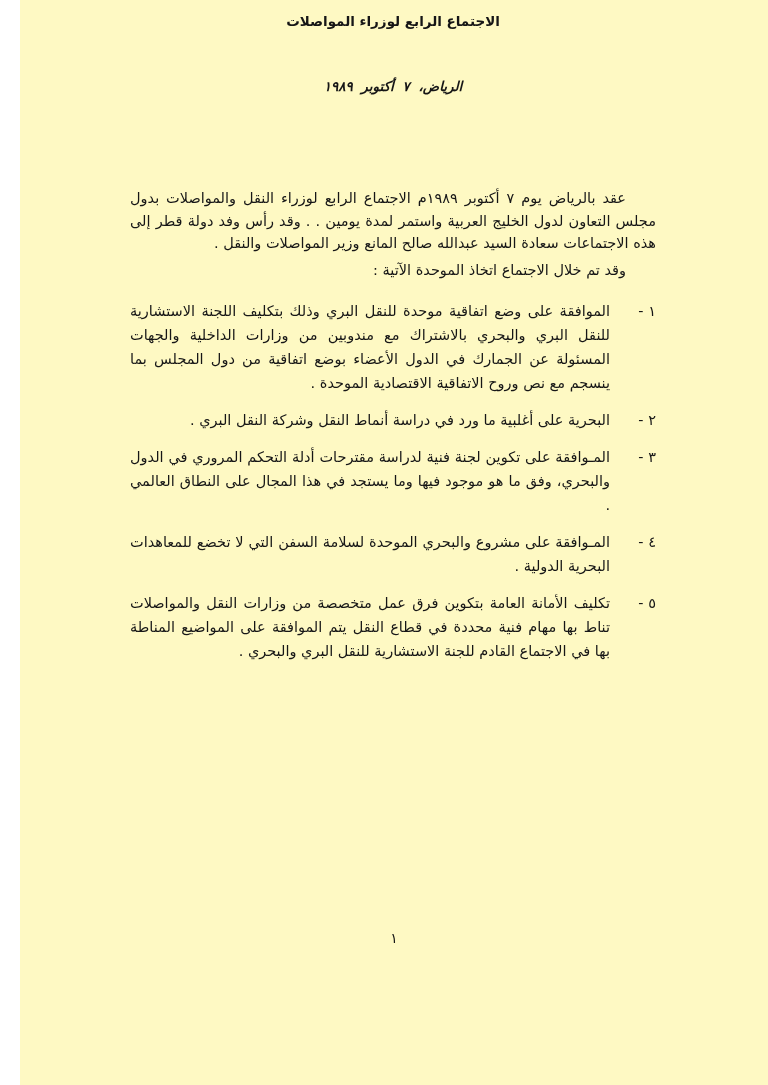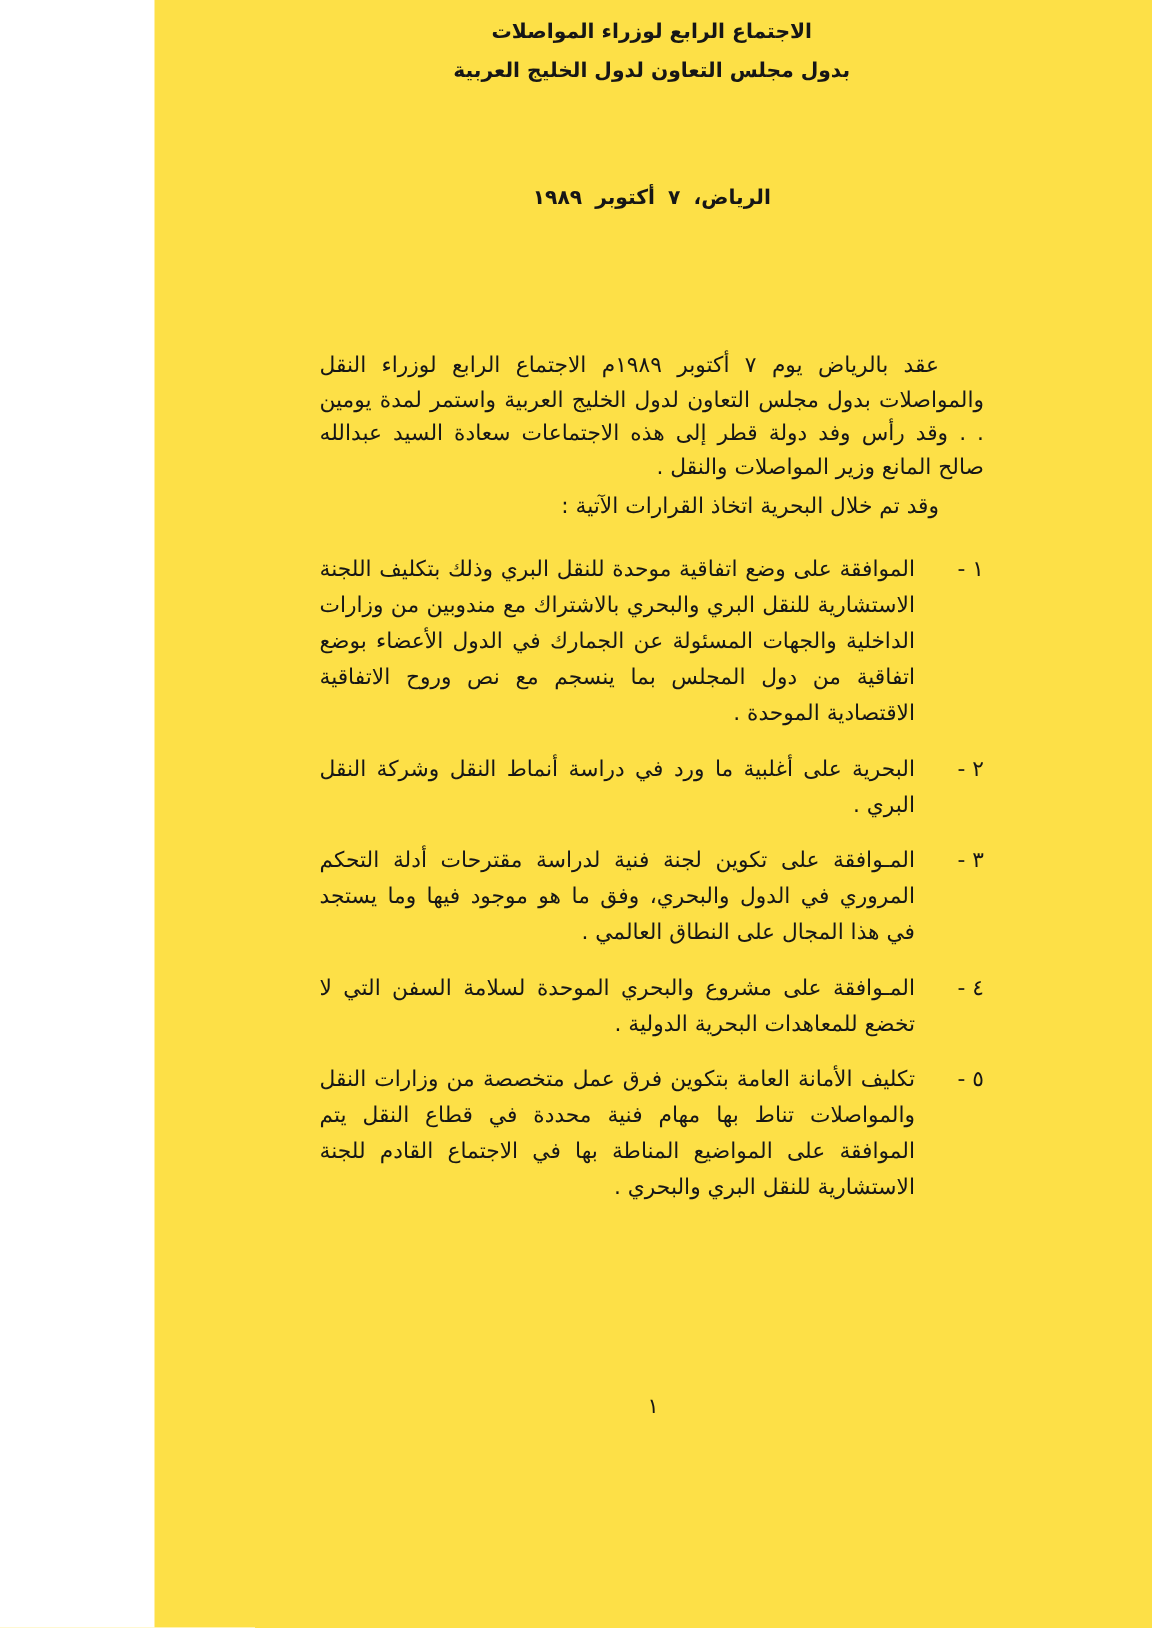--- a/index.html
+++ b/index.html
@@ -8,38 +8,39 @@
     height: 1085px;
     background: #ffffff;
   }
   body {
     font-family: "DejaVu Sans", sans-serif;
     color: #161616;
     position: relative;
     overflow: hidden;
   }
   .page {
-    width: 665px;
+    width: 748px;
     height: 1085px;
     position: relative;
     padding: 8px 112px 0 110px;
-    background: #fde047;
+    background: #fef9c3;
   }
   .title-block {
     text-align: center;
     font-weight: bold;
     font-size: 13.5px;
     line-height: 26px;
   }
   .date-line {
     text-align: center;
     font-weight: bold;
     font-size: 13.5px;
-    margin-top: 64px;
+    margin-top: 44px;
     word-spacing: 4px;
+    font-style: italic;
   }
   .body-text {
     margin-top: 93px;
     font-size: 14.5px;
     line-height: 22.5px;
   }
   .para {
     text-align: justify;
     text-align-last: right;
   }
@@ -76,30 +77,29 @@
     color: #161616;
   }
 </style>
 </head>
 <body>
 
 <div class="page">
 
   <div class="title-block">
     <div>الاجتماع الرابع لوزراء المواصلات</div>
-    <div>بدول مجلس التعاون لدول الخليج العربية</div>
   </div>
 
   <div class="date-line">الرياض، ٧ أكتوبر ١٩٨٩</div>
 
   <div class="body-text">
 
     <p class="para para-indent">عقد بالرياض يوم ٧ أكتوبر ١٩٨٩م الاجتماع الرابع لوزراء النقل والمواصلات بدول مجلس التعاون لدول الخليج العربية واستمر لمدة يومين . . وقد رأس وفد دولة قطر إلى هذه الاجتماعات سعادة السيد عبدالله صالح المانع وزير المواصلات والنقل .</p>
 
-    <p class="para para-indent para-intro">وقد تم خلال البحرية اتخاذ القرارات الآتية :</p>
+    <p class="para para-indent para-intro">وقد تم خلال الاجتماع اتخاذ الموحدة الآتية :</p>
 
     <div class="items">
 
       <div class="item">
         <span class="item-number">١ -</span>
         <div class="item-text">الموافقة على وضع اتفاقية موحدة للنقل البري وذلك بتكليف اللجنة الاستشارية للنقل البري والبحري بالاشتراك مع مندوبين من وزارات الداخلية والجهات المسئولة عن الجمارك في الدول الأعضاء بوضع اتفاقية من دول المجلس بما ينسجم مع نص وروح الاتفاقية الاقتصادية الموحدة .</div>
       </div>
 
       <div class="item">
         <span class="item-number">٢ -</span>

